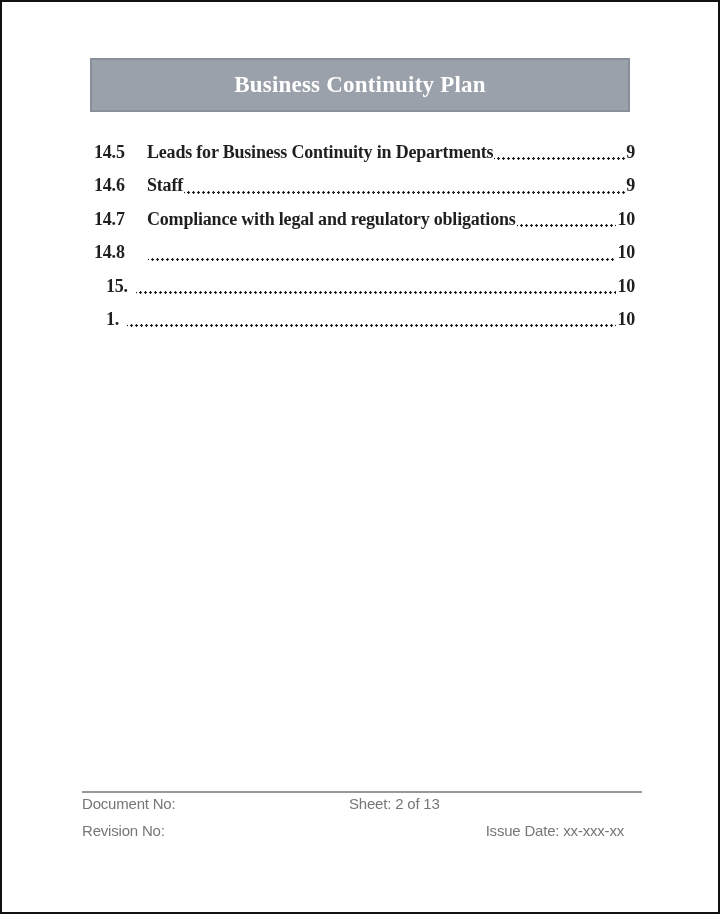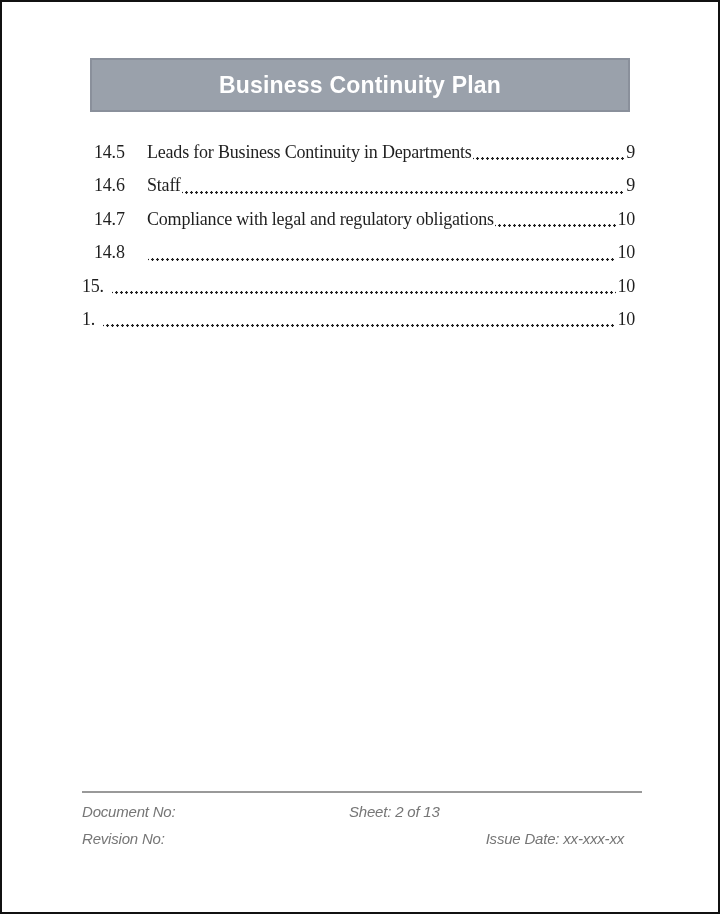--- a/index.html
+++ b/index.html
@@ -24,46 +24,46 @@
     box-sizing: border-box;
     margin: 56px 88px 0 88px;
     height: 54px;
     background: var(--banner-fill, #9aa1ab);
     border: 2px solid var(--banner-border, #8a909b);
     display: flex;
     align-items: center;
     justify-content: center;
   }
   .banner-title {
-    font-family: Liberation Sans, sans-serif;
+    font-family: Liberation Serif, serif;
     font-weight: 700;
     font-size: 23px;
     letter-spacing: 0.2px;
     color: #ffffff;
     white-space: nowrap;
   }
 
   
   .toc {
     margin: 24px 83px 0 80px;
   }
   .toc-row {
     display: flex;
     align-items: baseline;
     height: 33.4px;
     line-height: 33.4px;
-    font-weight: 400;
+    font-weight: 700;
     font-size: 18px;
     letter-spacing: -0.2px;
     white-space: nowrap;
     cursor: pointer;
   }
   .toc-row.lvl2 { padding-left: 12px; }
   .toc-row.lvl2 .toc-num { width: 53px; flex: 0 0 53px; }
-  .toc-row.lvl1 .toc-num { flex: 0 0 auto; margin-right: 7px; }
+  .toc-row.lvl1 .toc-num { flex: 0 0 auto; margin-right: 7px; margin-left: 24px; }
   .toc-num  { flex: 0 0 auto; }
   .toc-label { flex: 0 0 auto; }
   .toc-leader {
     flex: 1 1 auto;
     align-self: stretch;
     margin: 0 1px;
     background-image: radial-gradient(circle, var(--text, #1f1f1f) 1.1px, transparent 1.45px);
     background-size: 5px 5px;
     background-repeat: repeat-x;
     background-position: left 2px bottom 8px;
@@ -77,24 +77,23 @@
     left: 80px;
     width: 560px;
     border-top: 2px solid var(--footer-line, #999999);
     font-family: "Liberation Sans", sans-serif;
     font-size: 15px;
     letter-spacing: -0.2px;
     color: var(--footer-text, #767676);
   }
   .footer-row {
     display: flex;
-    align-items: flex-end;
+    align-items: flex-start;
     height: 25px;
     margin-top: 2px;
-    font-style: italic;
   }
   .footer-cell-left {
     flex: 0 0 267px;
   }
   .footer-cell-right {
     margin-left: auto;
     padding-right: 18px;
   }
 </style>
 </head>

